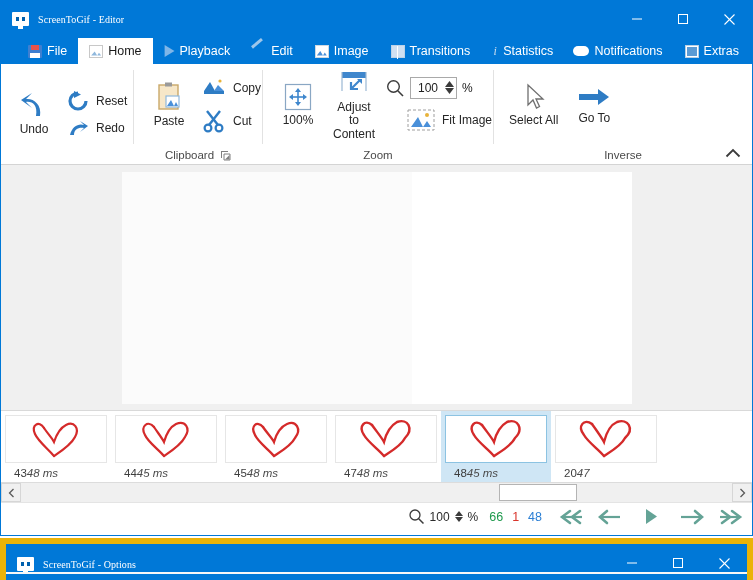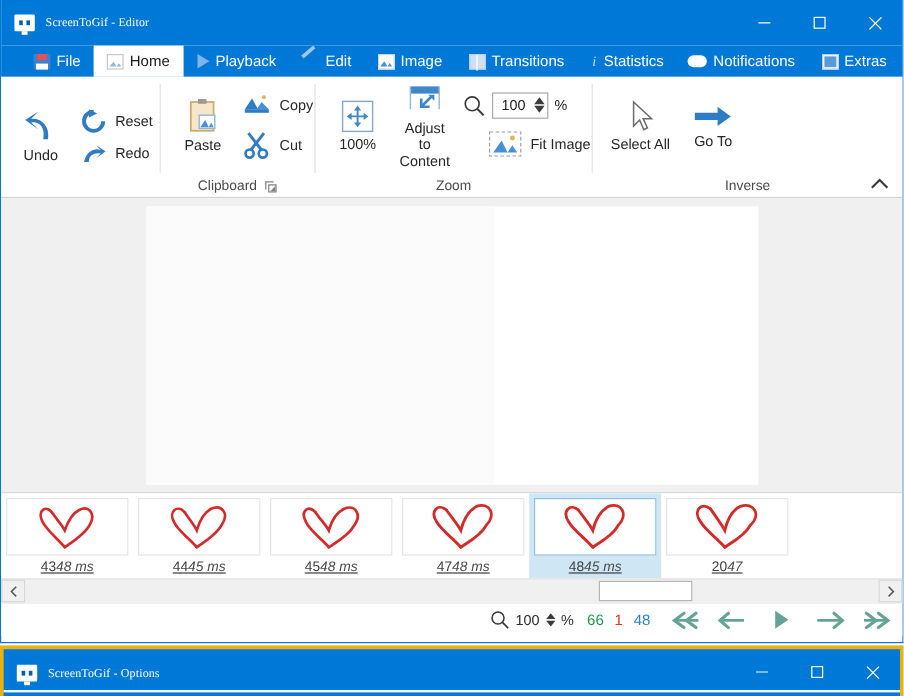--- a/index.html
+++ b/index.html
@@ -177,22 +177,22 @@
     width: 110px; flex: none; display: flex; flex-direction: column;
     padding: 4px 4px 0 4px;
   }
   .thumb.selected { background: #cfe6f5; }
   .thumb-img {
     flex: 1; background: #ffffff; border: 1px solid #e6e6e6;
     display: flex; align-items: center; justify-content: center; overflow: hidden;
   }
   .thumb.selected .thumb-img { border-color: #8cc3e2; }
   .thumb-meta {
-    height: 19px; display: flex; align-items: center; justify-content: center;
-    padding: 0 9px; font-size: 11.5px; color: #3d3d3d; text-decoration: underline;
+    height: 19px; display: flex; align-items: center; justify-content: flex-start;
+    padding: 0 9px; font-size: 11.5px; color: #3d3d3d;
   }
   .thumb-meta .ms { font-style: italic; color: #4a4a4a; }
   .heart-svg { display: block; }
 
   
   .hscroll {
     height: 20px; background: #f0f0f0; border-top: 1px solid #dcdcdc;
     display: flex; align-items: stretch; position: relative;
   }
   .sb-arrow {
@@ -219,21 +219,21 @@
   .counts { display: flex; align-items: center; gap: 9px; padding: 0 10px 0 4px; }
   .counts span { font-size: 12.5px; }
   .nav-btns { display: flex; align-items: center; gap: 10px; padding-left: 4px; }
   .nav-btn {
     width: 30px; height: 22px; display: flex; align-items: center; justify-content: center;
   }
 
   
   .options-window {
     position: absolute; left: 0; top: 538px; width: 753px; height: 42px;
-    background: #fdba74; border: 3px solid #eab308;
+    background: #4d7c0f; border: 6px solid #eab308;
   }
   .options-window .titlebar { height: 40px; }
   .opt-underline {
     position: absolute; left: 0; bottom: 0; width: 100%; height: 2px; background: #f7f7f7;
   }
 </style>
 </head>
 <body>
 
 <div class="app">

